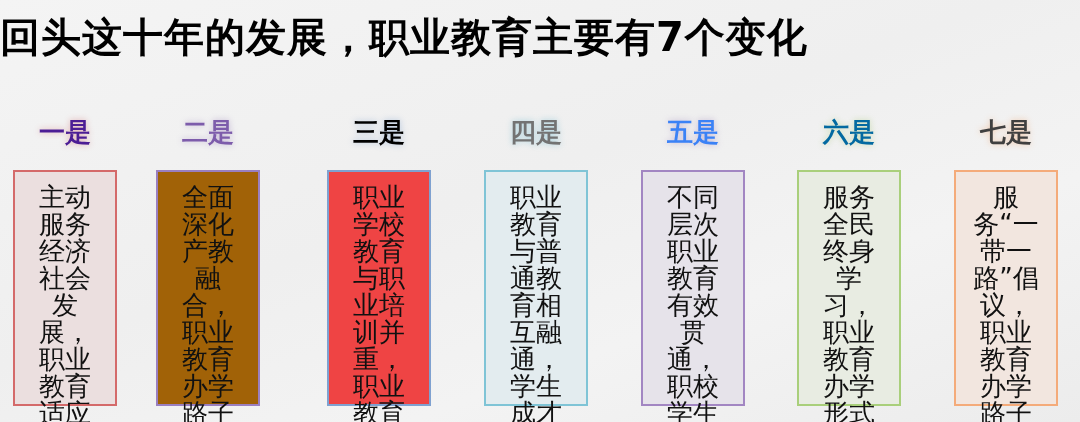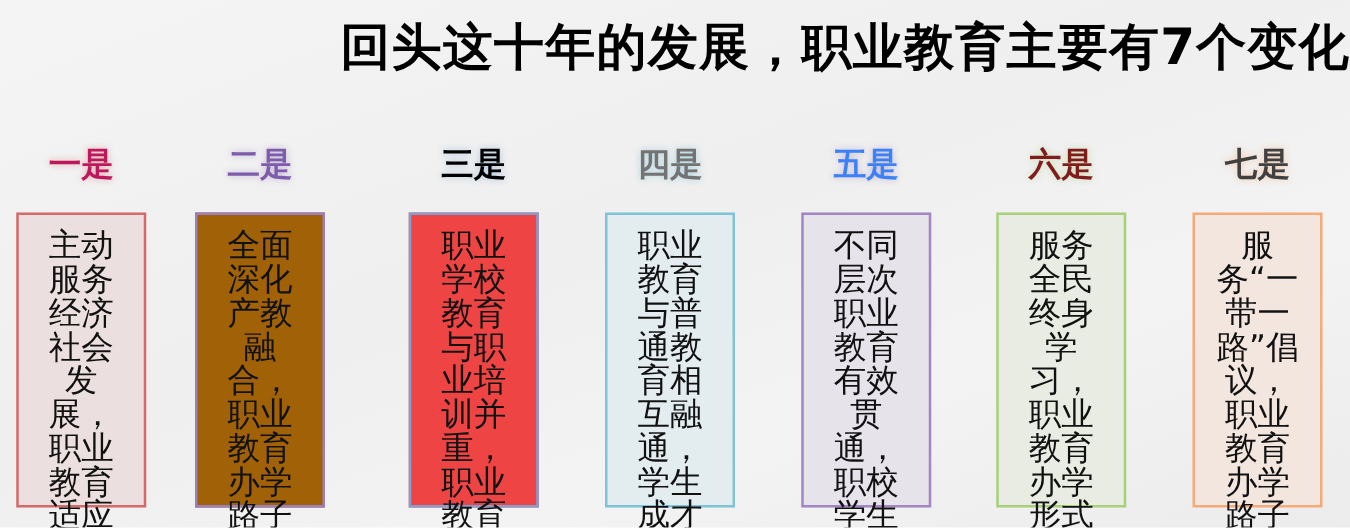--- a/index.html
+++ b/index.html
@@ -2,21 +2,21 @@
 <html><head>
 <meta charset="utf-8">
 <style>
   html, body { margin:0; padding:0; }
   body {
     width:1080px; height:422px; overflow:hidden; position:relative;
     background: linear-gradient(160deg, #f4f4f4 0%, #efefef 45%, #f3f3f3 70%, #ececec 100%);
     font-family: "DejaVu Sans", sans-serif;
   }
   .title {
-    position:absolute; left:0; top:10px; width:1080px; text-align:right;
+    position:absolute; left:0; top:10px; width:1080px; text-align:left;
     font-size:40px; font-weight:bold; color:#000; letter-spacing:1px;
   }
   .col { position:absolute; top:110px; width:104px; }
   .label {
     height:44px; line-height:44px; text-align:center;
     font-size:26px; font-weight:bold;
   }
   .box {
     position:absolute; top:60px; left:0; width:100px; height:232px;
     border:2px solid; box-sizing:content-box;
@@ -26,21 +26,21 @@
     margin-top:12px; width:66px; font-size:26px; line-height:27px;
     color:#111; text-align:center; word-break:break-all;
   }
 </style>
 </head>
 <body>
 
 <div class="title">回头这十年的发展，职业教育主要有7个变化</div>
 
 <div class="col" style="left:13px">
-  <div class="label" style="color:#be185d;text-shadow:0 0 6px rgba(201,71,74,.4)">一是</div>
+  <div class="label" style="color:#4c1d95;text-shadow:0 0 6px rgba(201,71,74,.4)">一是</div>
   <div class="box" style="border-color:#d46a6a;background:#ebdfdf">
     <div class="box-text">主动服务经济社会发展，职业教育适应性更</div>
   </div>
 </div>
 
 <div class="col" style="left:156px">
   <div class="label" style="color:#7d5cab;text-shadow:0 0 6px rgba(125,92,171,.4)">二是</div>
   <div class="box" style="border-color:#9a7fc0;background:#a16207">
     <div class="box-text">全面深化产教融合，职业教育办学路子更宽</div>
   </div>
@@ -61,21 +61,21 @@
 </div>
 
 <div class="col" style="left:641px">
   <div class="label" style="color:#3b82f6;text-shadow:0 0 6px rgba(131,96,170,.4)">五是</div>
   <div class="box" style="border-color:#a286c2;background:#e6e3ea">
     <div class="box-text">不同层次职业教育有效贯通，职校学生发展力更足</div>
   </div>
 </div>
 
 <div class="col" style="left:797px">
-  <div class="label" style="color:#7f1d1d;text-shadow:0 0 6px rgba(140,188,78,.4)">六是</div>
+  <div class="label" style="color:#0369a1;text-shadow:0 0 6px rgba(140,188,78,.4)">六是</div>
   <div class="box" style="border-color:#a9cf7b;background:#e8ece2">
     <div class="box-text">服务全民终身学习，职业教育办学形式更活</div>
   </div>
 </div>
 
 <div class="col" style="left:954px">
   <div class="label" style="color:#404040;text-shadow:0 0 6px rgba(240,138,62,.4)">七是</div>
   <div class="box" style="border-color:#f4ab7a;background:#f2e6df">
     <div class="box-text">服务“一带一路”倡议，职业教育办学路子更宽</div>
   </div>

